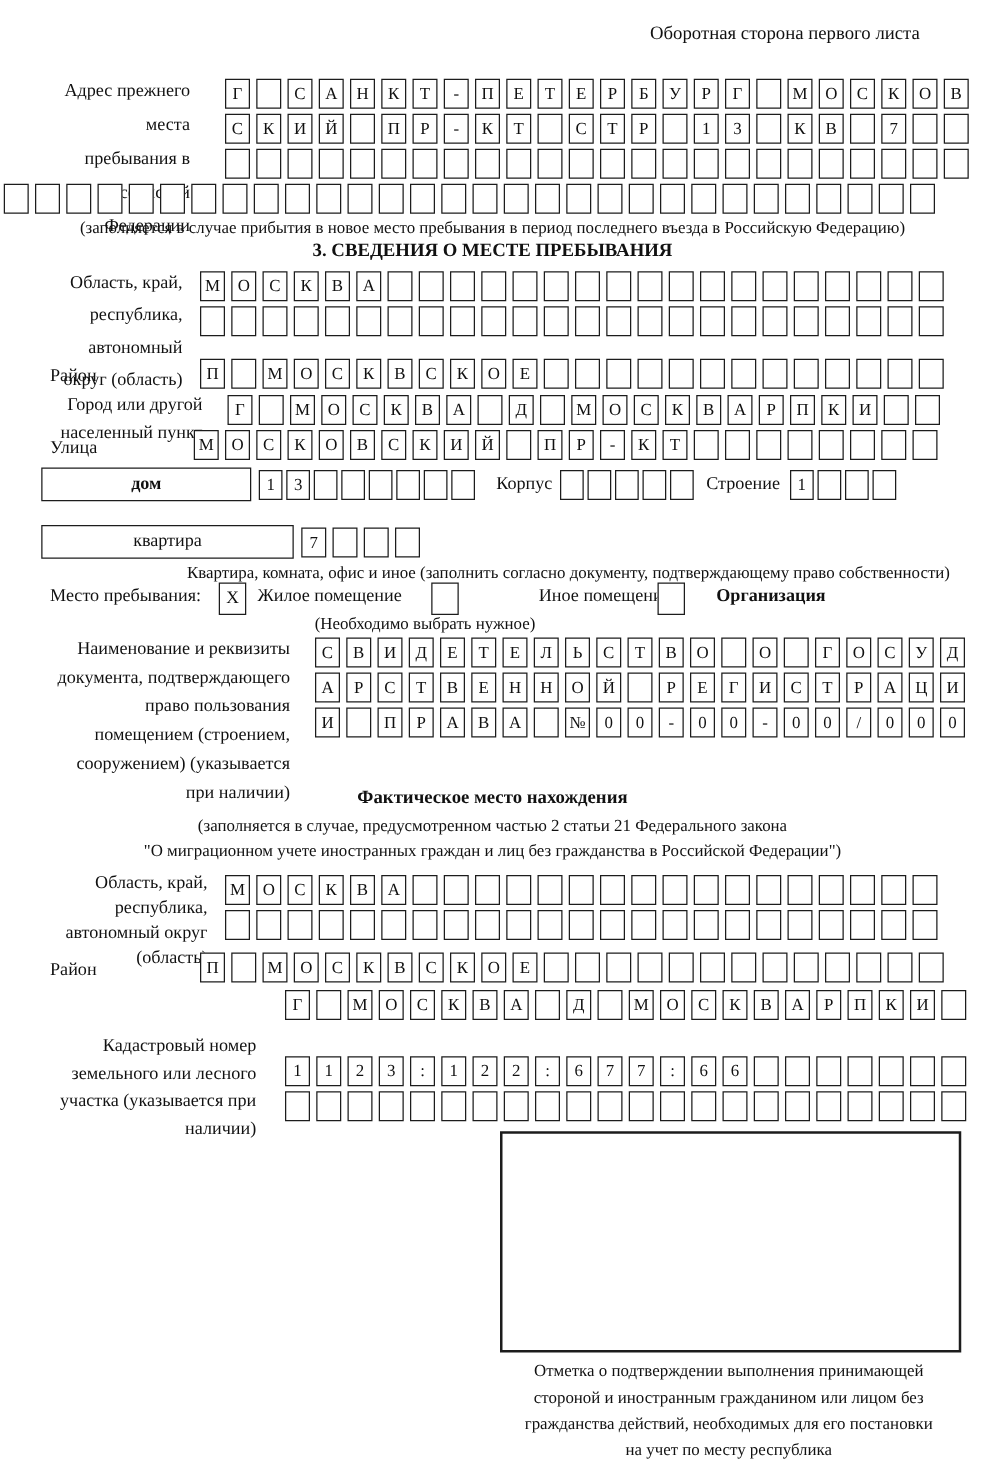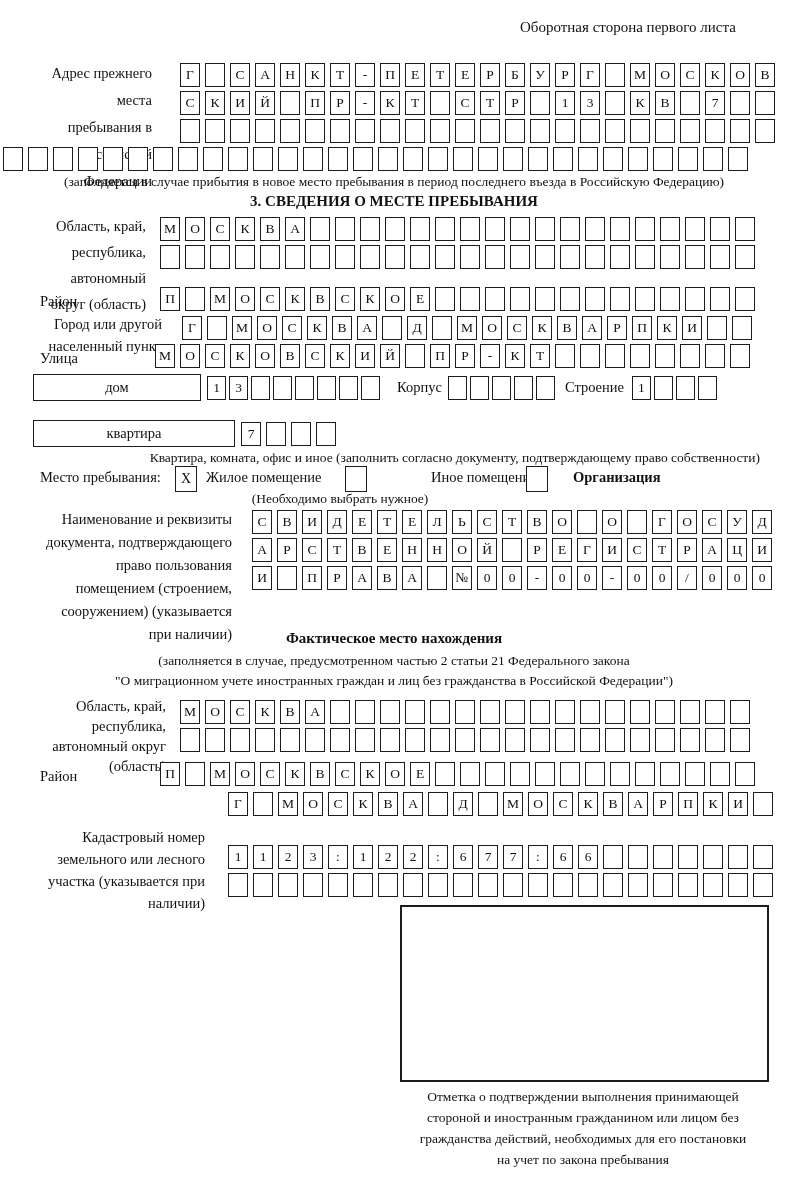--- a/index.html
+++ b/index.html
@@ -297,21 +297,21 @@
       <div class="cell"></div>
       <div class="cell"></div>
       <div class="cell"></div>
       <div class="cell"></div>
       <div class="cell"></div>
       <div class="cell"></div>
       <div class="cell"></div>
     </div>
 
   <div class="inline-row" style="left:33px; top:374px;">
-    <div class="widebox" style="width:168px;">дом</div>
+    <div class="widebox" style="width:168px;font-weight:bold;">дом</div>
     <div class="cellrow tight" style="position:static; margin-left:6px;">
         <div class="cell">1</div>
         <div class="cell">3</div>
         <div class="cell"></div>
         <div class="cell"></div>
         <div class="cell"></div>
         <div class="cell"></div>
         <div class="cell"></div>
         <div class="cell"></div>
       </div>
@@ -582,16 +582,16 @@
       <div class="cell"></div>
       <div class="cell"></div>
       <div class="cell"></div>
     </div>
 
   <div class="stampbox" style="left:400px; top:905px; width:365px; height:173px;"></div>
   <div class="stampnote" style="left:398px; top:1086px; width:370px;">
     <div>Отметка о подтверждении выполнения принимающей</div>
     <div>стороной и иностранным гражданином или лицом без</div>
     <div>гражданства действий, необходимых для его постановки</div>
-    <div>на учет по закона пребывания</div>
+    <div>на учет по месту республика</div>
   </div>
 
 </div>
 
 </body></html>

